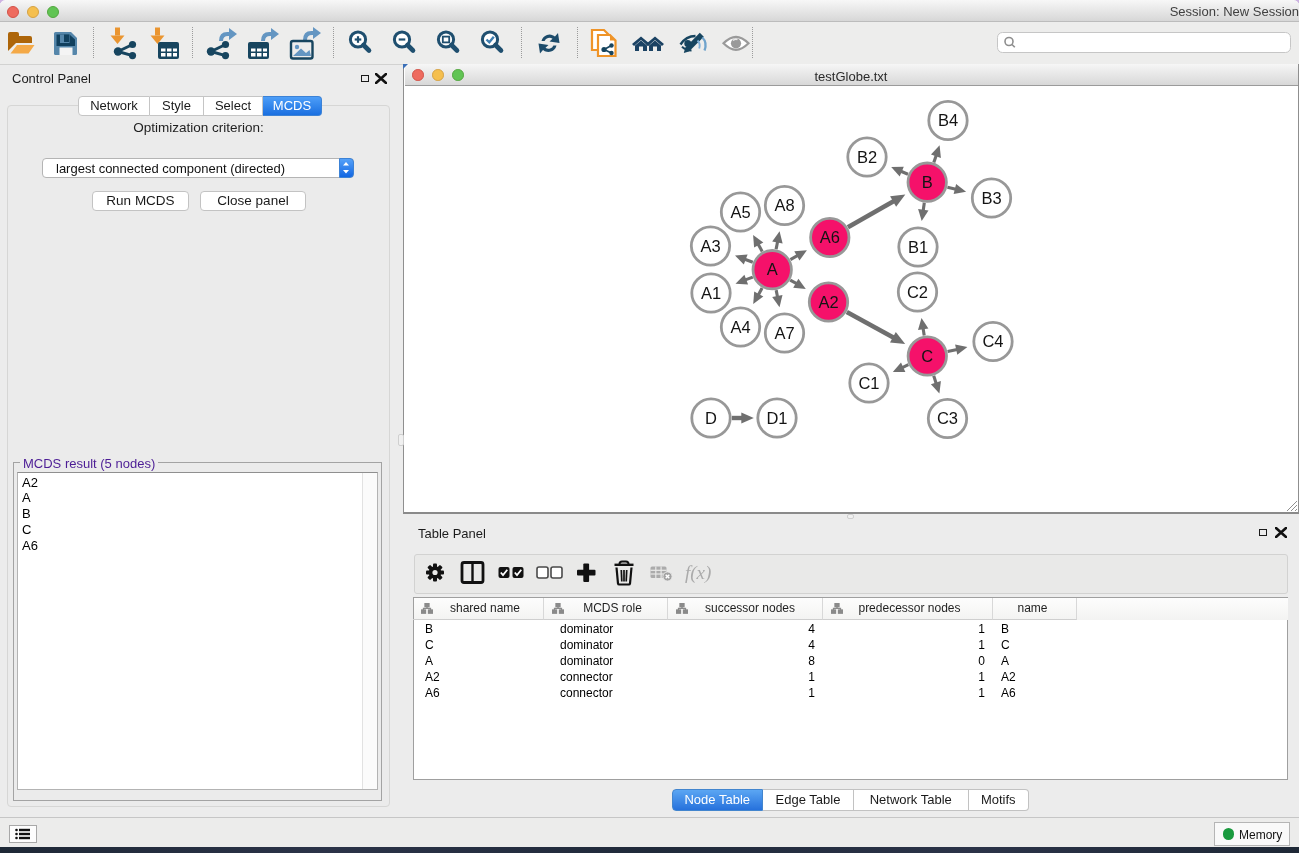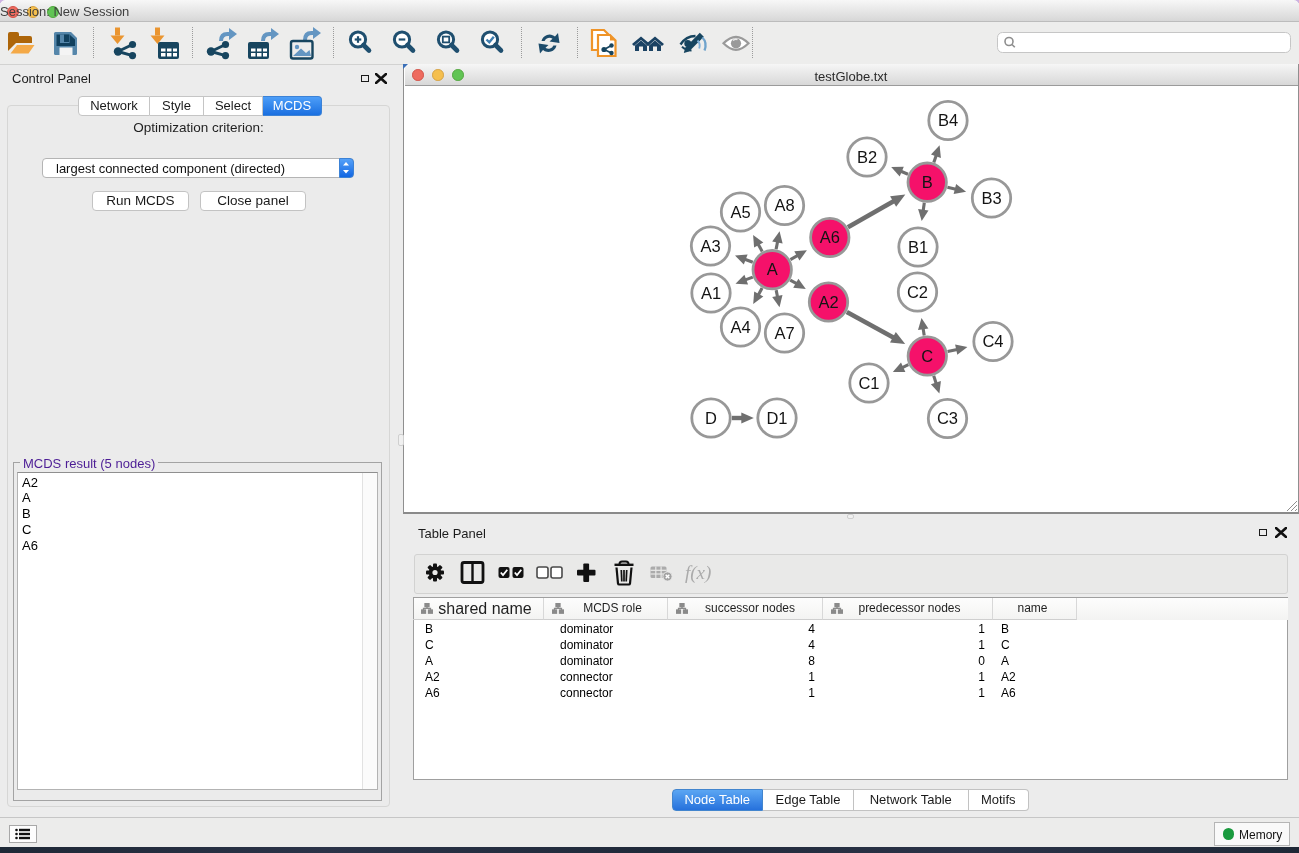--- a/index.html
+++ b/index.html
@@ -10,21 +10,21 @@
 .sep { position:absolute; top:27px; height:31px; width:0; border-left:1px dotted #9b9b9b; }
 </style>
 </head>
 <body>
 <div class="abs" style="left:0;top:0;width:1299px;height:3px;background:linear-gradient(90deg,#cdb3e2,#c3a6da,#cbb1e0);"></div>
 <div class="abs" style="left:0;top:0;width:1299px;height:853px;border-radius:5px 5px 0 0;overflow:hidden;">
   <div class="abs" style="left:0;top:0;width:1299px;height:22px;background:linear-gradient(#f7f7f7,#d7d7d7);border-bottom:1px solid #bcbcbc;border-radius:5px 5px 0 0;"></div>
   <div class="abs" style="left:7px;top:6px;width:12px;height:12px;border-radius:50%;background:#ee6b5f;border:0.5px solid #d35248;"></div>
   <div class="abs" style="left:27px;top:6px;width:12px;height:12px;border-radius:50%;background:#f5bf4e;border:0.5px solid #d6a243;"></div>
   <div class="abs" style="left:47px;top:6px;width:12px;height:12px;border-radius:50%;background:#61c454;border:0.5px solid #53a73f;"></div>
-  <div class="abs" style="left:0;top:4px;width:1299px;text-align:left;font-size:13px;color:#3f3f3f;">Session: New Session</div>
+  <div class="abs" style="left:0;top:4px;width:1299px;text-align:right;font-size:13px;color:#3f3f3f;">Session: New Session</div>
   <div class="abs" style="left:0;top:22px;width:1299px;height:43px;background:#ededec;border-bottom:1px solid #d2d2d1;"></div>
   <div class="sep" style="left:93px"></div>
   <div class="sep" style="left:192px"></div>
   <div class="sep" style="left:333px"></div>
   <div class="sep" style="left:521px"></div>
   <div class="sep" style="left:577px"></div>
   <div class="sep" style="left:752px"></div>
   <svg class="pos" style="left:0;top:22px" width="1299" height="43" viewBox="0 22 1299 43">
 
     <path d="M8 51 L8 34 Q8 32 10 32 L17 32 Q19 32 19 34 L19 36 L30 36 Q32 36 32 38 L32 43 L16 43 L8 51 Z" fill="#ad6509"></path>
@@ -308,21 +308,21 @@
   <line x1="655.8" y1="566.5" x2="655.8" y2="578" stroke="#e9e9e8" stroke-width="1.2"></line>
   <line x1="661.1" y1="566.5" x2="661.1" y2="578" stroke="#e9e9e8" stroke-width="1.2"></line>
   <circle cx="667.5" cy="576.5" r="4.6" fill="#a2a2a2" stroke="#e9e9e8" stroke-width="1"></circle>
   <path d="M665.7 574.7 L669.3 578.3 M669.3 574.7 L665.7 578.3" stroke="#fff" stroke-width="1.4"></path>
 
   <text x="685" y="579" font-family="Liberation Serif, serif" font-style="italic" font-size="19" fill="#ababab">f(x)</text>
 </svg>
 
 <div class="abs" style="left:413px;top:596.5px;width:875px;height:183.5px;background:#fff;border:1px solid #9f9f9f;"></div>
 <div class="abs" style="left:414px;top:597.5px;width:874px;height:22px;background:linear-gradient(#fdfdfd,#f3f3f2);"></div>
-<div class="abs" style="left:413px;top:597.5px;width:131px;height:22px;border-right:1px solid #d8d8d8;border-bottom:1px solid #cfcfcf;font-size:16px;color:#1f1f1f;text-align:center;line-height:21px;padding-left:14px;">shared name</div>
+<div class="abs" style="left:413px;top:597.5px;width:131px;height:22px;border-right:1px solid #d8d8d8;border-bottom:1px solid #cfcfcf;font-size:12px;color:#1f1f1f;text-align:center;line-height:21px;padding-left:14px;">shared name</div>
 <svg class="pos" style="left:421px;top:603px" width="12" height="11" viewBox="0 0 12 11">
     <g fill="none" stroke="#8a8a8a" stroke-width="1.3">
       <rect x="4" y="0.5" width="4" height="3.2" fill="#8a8a8a"></rect>
       <rect x="0.5" y="7" width="4" height="3.2" fill="#8a8a8a"></rect>
       <rect x="7.5" y="7" width="4" height="3.2" fill="#8a8a8a"></rect>
       <path d="M6 3.7 L6 5.3 M2.5 7 L2.5 5.3 L9.5 5.3 L9.5 7"></path>
     </g>
   </svg>
 <div class="abs" style="left:544px;top:597.5px;width:124px;height:22px;border-right:1px solid #d8d8d8;border-bottom:1px solid #cfcfcf;font-size:12px;color:#1f1f1f;text-align:center;line-height:21px;padding-left:14px;">MCDS role</div>
 <svg class="pos" style="left:552px;top:603px" width="12" height="11" viewBox="0 0 12 11">

